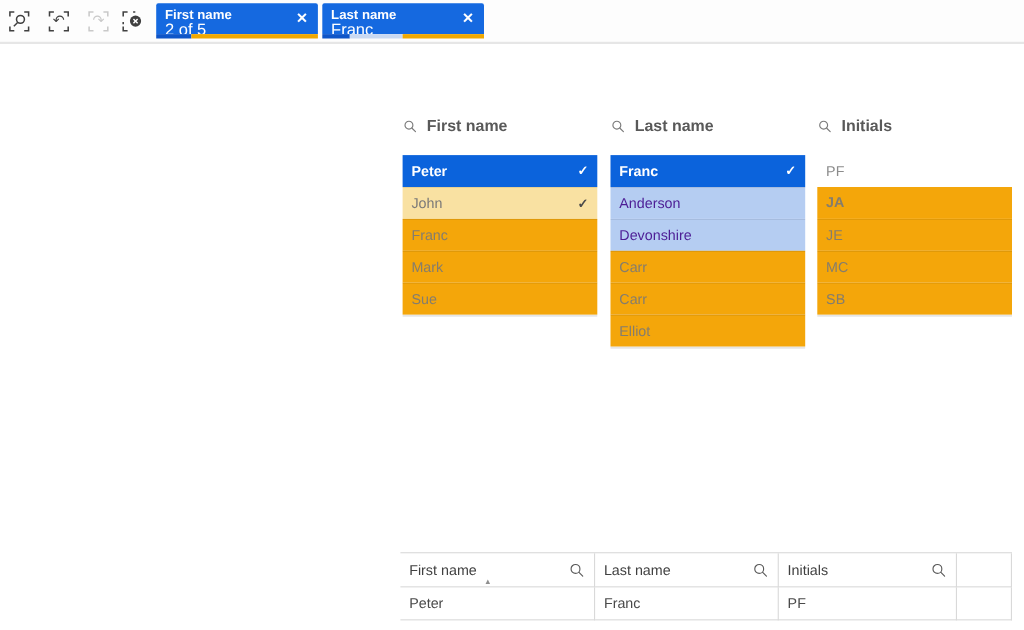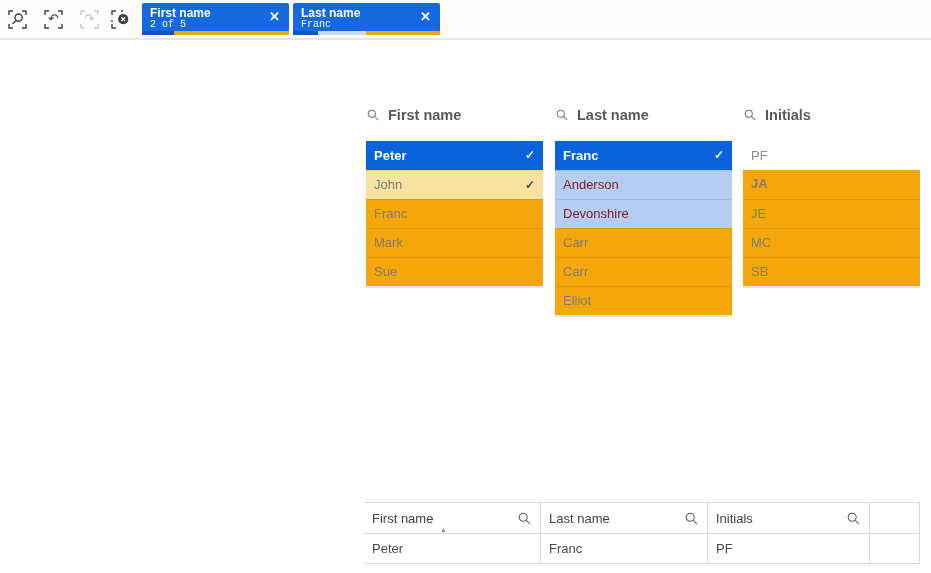--- a/index.html
+++ b/index.html
@@ -17,38 +17,38 @@
   .tool-btn svg{position:absolute;left:0;top:0;width:21px;height:21px;}
   .tool-btn .glyph{position:absolute;left:0;top:0;width:21px;height:21px;
     font-size:13px;line-height:19px;text-align:center;}
   .tb-0{left:7px}.tb-1{left:43px}.tb-2{left:79px}.tb-3{left:110px}
   .chip{position:absolute;top:3px;width:147px;height:32px;cursor:pointer;}
   .chip-0{left:142px}.chip-1{left:293px}
   .chip-body{position:absolute;left:0;top:0;right:0;height:28px;
     background:var(--chip);border-radius:2px 2px 0 0;color:#fff;}
   .chip-title{position:absolute;left:8px;top:3px;font-size:12px;font-weight:bold;
     white-space:nowrap;}
-  .chip-sub{position:absolute;left:8px;top:16px;font-size:10px;white-space:nowrap;font-family:Liberation Mono, monospace;}
+  .chip-sub{position:absolute;left:8px;top:16px;font-size:15px;white-space:nowrap;}
   .chip-close{position:absolute;right:9px;top:6px;font-size:13px;font-weight:bold;
     color:#fff;cursor:pointer;}
   .chip-bar{position:absolute;left:0;bottom:0;right:0;height:4px;display:flex;}
   .chip-bar div{height:100%;}
   
   .listbox{position:absolute;top:104px;width:177px;}
   .lb-0{left:366px}.lb-1{left:555px}.lb-2{left:743px}
   .lb-header{display:flex;align-items:center;gap:8px;height:22px;color:#595959;cursor:pointer;}
   .lb-header svg{width:14px;height:14px;color:#7a7a7a;flex:0 0 auto;}
   .lb-title{font-size:14.5px;font-weight:bold;}
   .lb-rows{margin-top:15px;border-bottom:2px solid rgba(0,0,0,0.10);}
   .lb-row{position:relative;box-sizing:border-box;height:29px;line-height:29px;
     font-size:13px;padding:0 8px;cursor:pointer;}
   .lb-row + .lb-row{border-top:1px solid rgba(0,0,0,0.08);line-height:28px;}
   .lb-row.selected{background:var(--selected);color:#fff;font-weight:bold;}
   .lb-row.selected-excluded{background:var(--selected_excluded);color:#7b7a78;}
-  .lb-row.alternative{background:var(--alternative);color:#7f1d1d;}
+  .lb-row.alternative{background:var(--alternative);color:#4c1d95;}
   .lb-row.excluded{background:var(--excluded);color:#847d6e;}
   .lb-row.possible{background:#fff;color:#8c8c8c;border-top:none !important;}
   .lb-row.possible + .lb-row{border-top:none;font-weight:bold;}
   .check{position:absolute;right:8px;top:0;font-size:12px;font-weight:bold;}
   .check.white{color:#ffffff;}
   .check.dark{color:#4a4a4a;}
   
   .dtable{position:absolute;left:364px;top:502px;width:556px;
     border-top:1px solid #d9d9d9;font-size:13px;color:#4a4a4a;}
   .trow{display:flex;}

